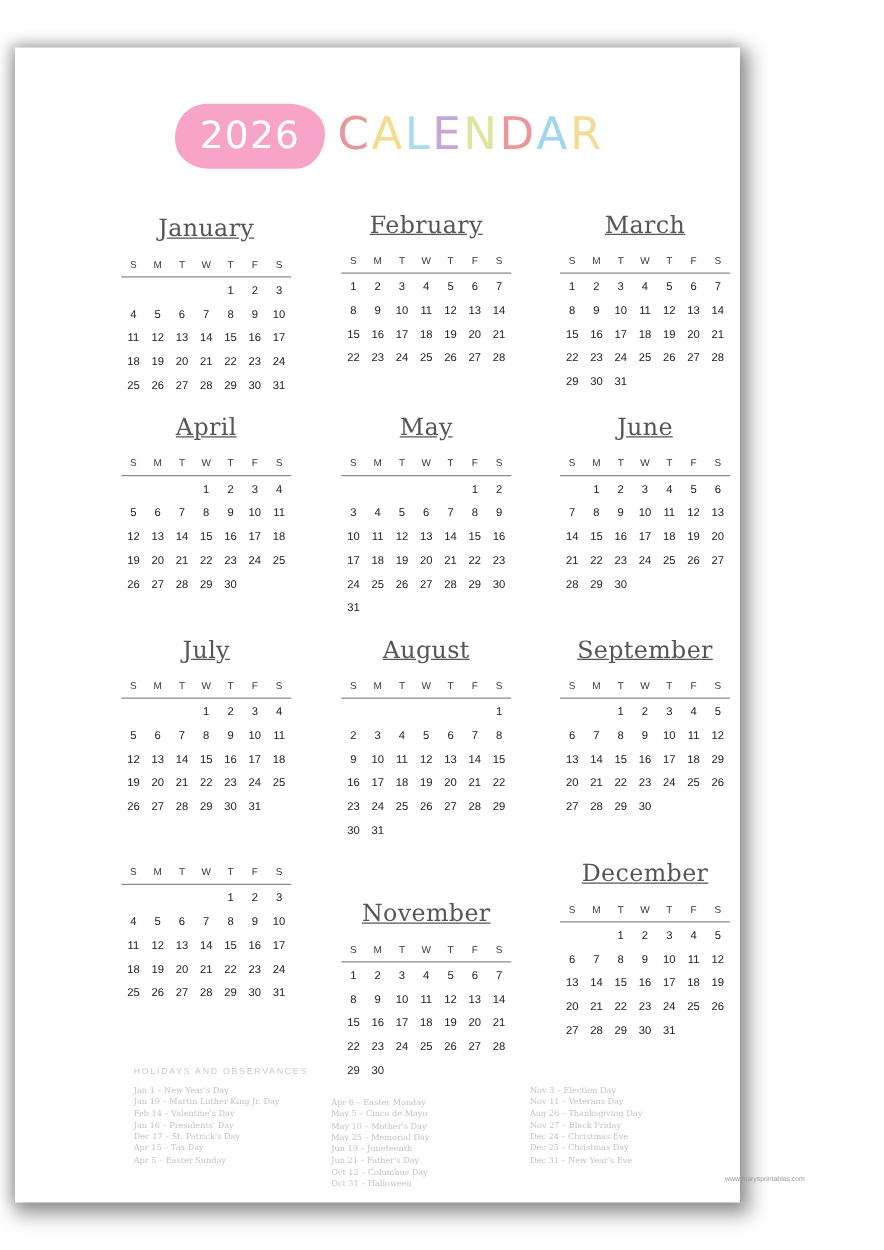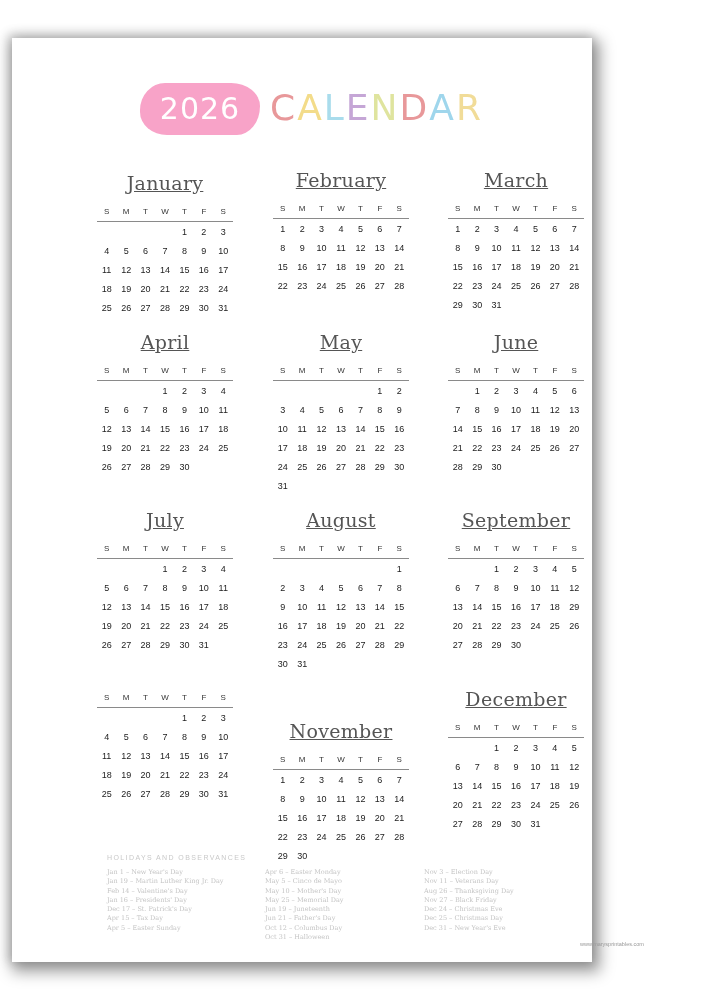--- a/index.html
+++ b/index.html
@@ -638,21 +638,21 @@
   <div class="holidays-title">HOLIDAYS AND OBSERVANCES</div>
   <div class="hol-col" style="left:95px;">
       <div>Jan 1 – New Year's Day</div>
       <div>Jan 19 – Martin Luther King Jr. Day</div>
       <div>Feb 14 – Valentine's Day</div>
       <div>Jan 16 – Presidents' Day</div>
       <div>Dec 17 – St. Patrick's Day</div>
       <div>Apr 15 – Tax Day</div>
       <div>Apr 5 – Easter Sunday</div>
     </div>
-  <div class="hol-col" style="left:253px;">
+  <div class="hol-col" style="left:253px;margin-top:10px;">
       <div>Apr 6 – Easter Monday</div>
       <div>May 5 – Cinco de Mayo</div>
       <div>May 10 – Mother's Day</div>
       <div>May 25 – Memorial Day</div>
       <div>Jun 19 – Juneteenth</div>
       <div>Jun 21 – Father's Day</div>
       <div>Oct 12 – Columbus Day</div>
       <div>Oct 31 – Halloween</div>
     </div>
   <div class="hol-col" style="left:412px;">

